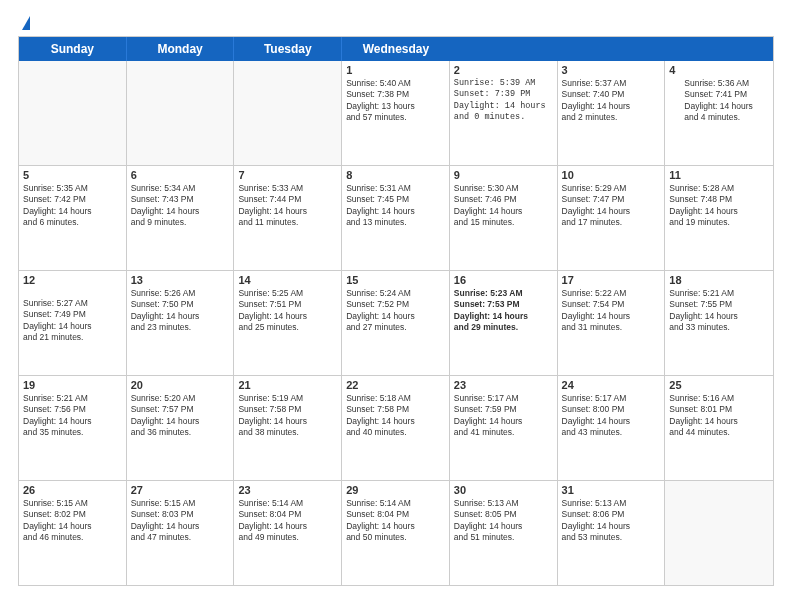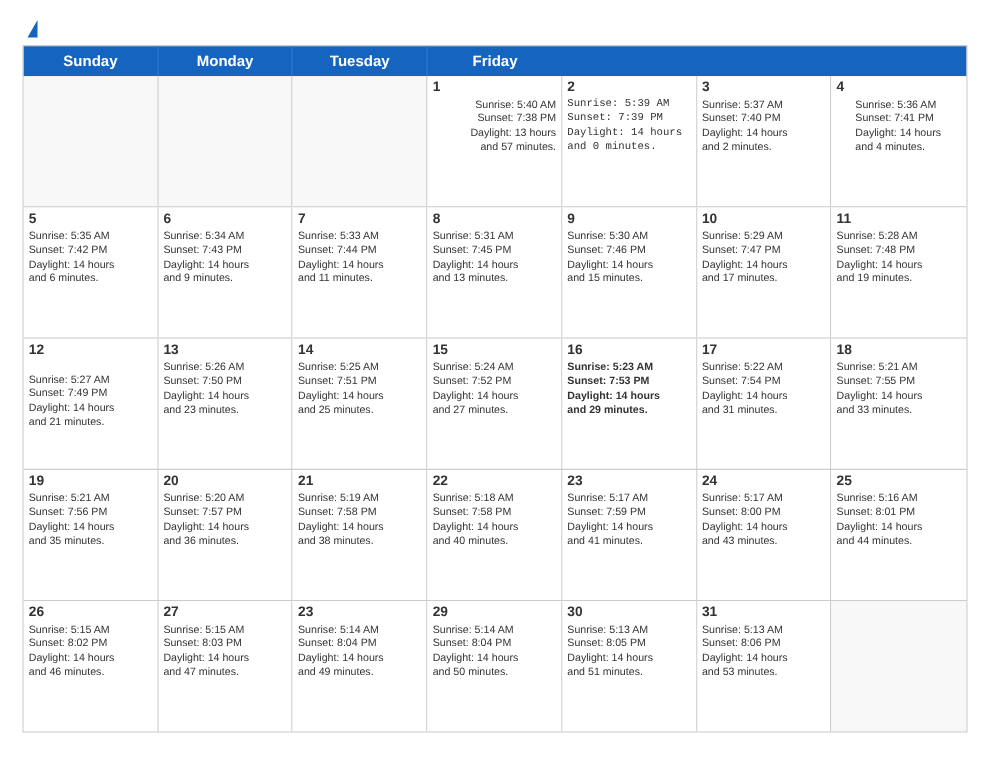--- a/index.html
+++ b/index.html
@@ -136,30 +136,30 @@
       <div class="month-title"></div>
       <div class="location"></div>
     </div>
   </div>
 
   <div class="calendar">
     <div class="cal-header">
     <div class="cal-header-cell">Sunday</div>
         <div class="cal-header-cell">Monday</div>
         <div class="cal-header-cell">Tuesday</div>
-        <div class="cal-header-cell">Friday</div>
+        <div class="cal-header-cell">Wednesday</div>
       </div>
     <div class="cal-body">
     <div class="cal-row">
           <div class="cal-cell empty"></div>
           <div class="cal-cell empty"></div>
           <div class="cal-cell empty"></div>
           <div class="cal-cell">
             <span class="day-num">1</span>
-            <div class="info" style="white-space: pre-line; text-align: right;">Sunrise: 5:40 AM
+            <div class="info" style="white-space: pre-line;">Sunrise: 5:40 AM
 Sunset: 7:38 PM
 Daylight: 13 hours
 and 57 minutes.</div>
           </div>
           <div class="cal-cell">
             <span class="day-num">2</span>
             <div class="info" style="white-space: pre-line; font-family: Liberation Mono, monospace;">Sunrise: 5:39 AM
 Sunset: 7:39 PM
 Daylight: 14 hours
 and 0 minutes.</div>

